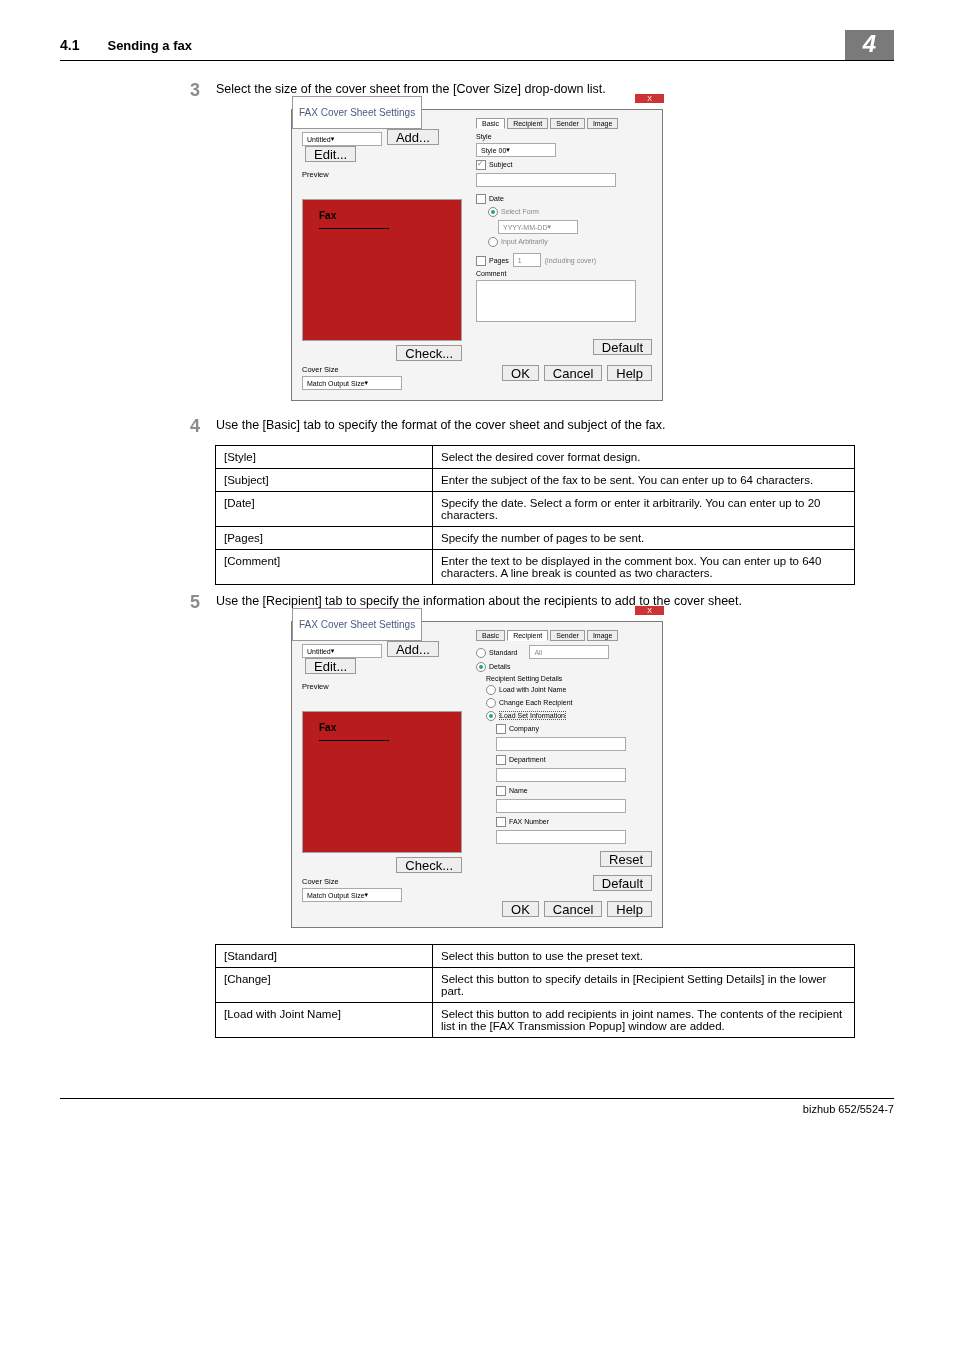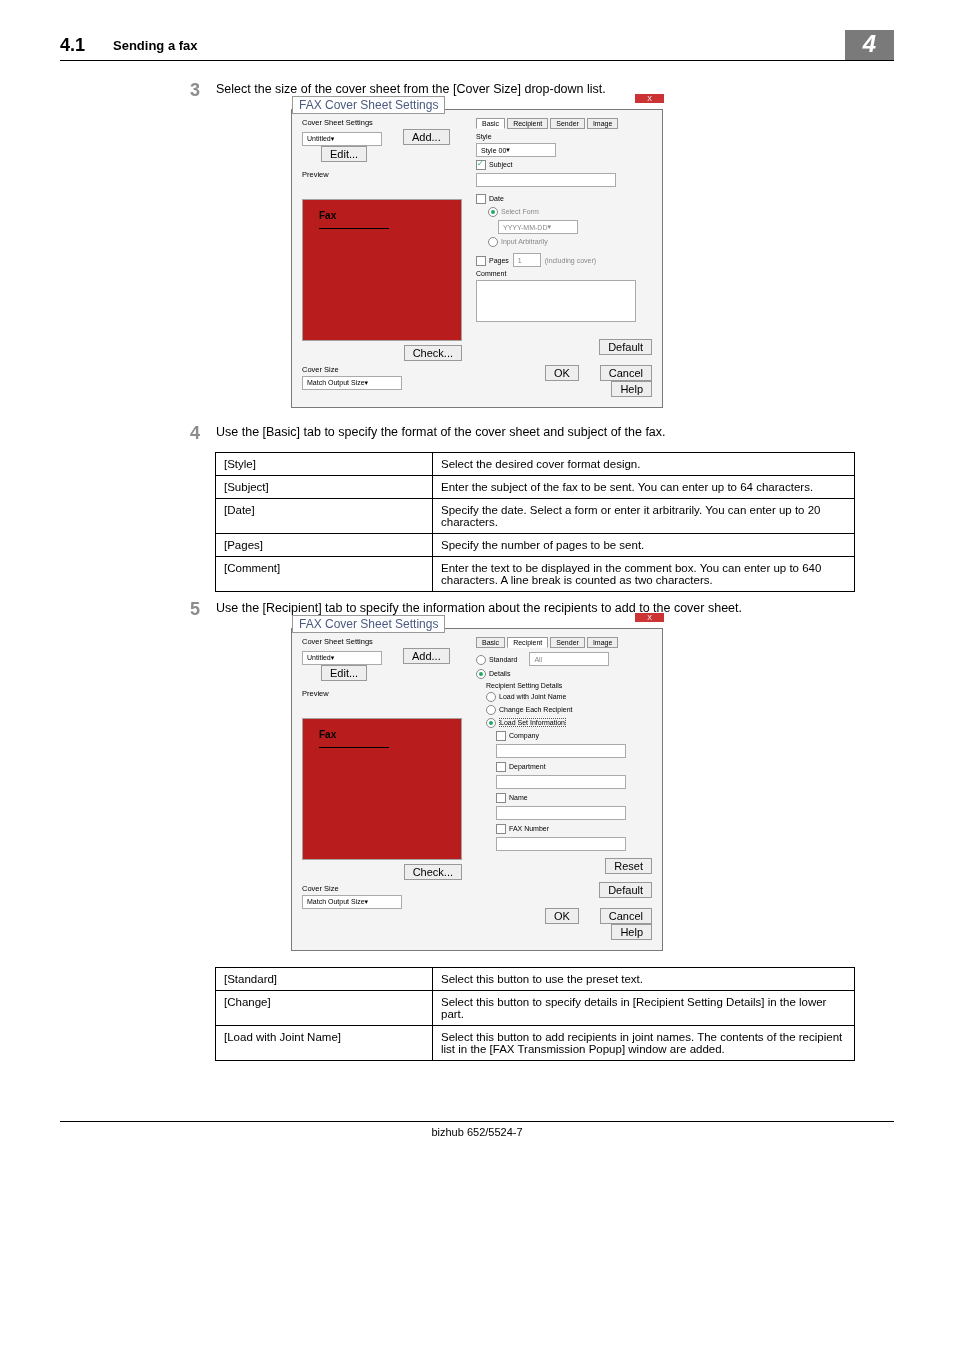--- a/index.html
+++ b/index.html
@@ -1,48 +1,48 @@
 <!DOCTYPE html>
 <html><head>
 <meta charset="utf-8">
 <style>
   body{margin:0;background:#fff;font-family:Arial,Helvetica,sans-serif;color:#000;width:954px}
   .page{padding:30px 60px 20px 60px}
   .header{display:flex;align-items:center;border-bottom:1px solid #000;margin-bottom:20px}
-  .header .sec{font-weight:bold;font-size:18px}
+  .header .sec{font-weight:bold;font-size:14px}
   .header .title{font-weight:bold;font-size:13px;margin-left:28px}
   .chapter-badge{margin-left:auto;background:#7a7a7a;color:#fff;font-size:24px;font-style:italic;font-weight:bold;padding:0 18px 2px 18px}
   .step{display:flex;align-items:flex-start;margin:8px 0 10px 130px}
   .step .num{font-size:18px;font-weight:bold;color:#8c8c8c;width:26px;flex-shrink:0;line-height:1}
   .step .txt{font-size:12.5px;line-height:1.4}
   .dlg{border:1px solid #7a7a7a;margin:6px auto 16px auto;width:350px;font-size:7px;background:#f4f4f4;padding:8px 10px 10px 10px;position:relative}
-  .dlg-title{position:absolute;left:0;top:-14px;background:#fff;border:1px solid #999;padding:1px 6px;font-size:12px;color:#4a5a80}
+  .dlg-title{position:absolute;left:0;top:-14px;background:#fff;border:1px solid #999;padding:10px 6px;font-size:10px;color:#4a5a80}
   .dlg-close{position:absolute;right:-2px;top:-16px;background:#c33;color:#fff;font-size:7px;padding:1px 12px}
   .dlg-row{display:flex;gap:14px}
   .dlg-left{width:160px}
   .dlg-right{flex:1}
   .group-label{font-size:7.5px;margin-bottom:2px}
   .mini-select,.mini-input,.mini-text{border:1px solid #aaa;background:#fff;height:12px;font-size:7px;display:inline-flex;align-items:center;padding:0 4px}
   .mini-select{min-width:70px}
-  .mini-btn{border:1px solid #999;background:#eee;height:14px;font-size:11px;display:inline-flex;align-items:center;padding:0 8px;margin-left:19px}
+  .mini-btn{border:1px solid #999;background:#eee;height:14px;font-size:13px;display:inline-flex;align-items:center;padding:0 8px;margin-left:3px}
   .preview{border:1px solid #a3a3a3;background:#b91c1c;height:140px;margin-top:20px;position:relative}
   .preview .fax{position:absolute;left:16px;top:10px;font-size:10px;font-weight:bold}
   .preview .line{position:absolute;left:16px;top:28px;width:70px;border-top:1px solid #000}
   .tabs{display:flex;gap:2px;margin-bottom:4px}
   .tab{border:1px solid #999;background:#eee;padding:1px 5px;font-size:7px}
   .tab.active{background:#fff;border-bottom-color:#fff}
   .chk{display:inline-block;width:8px;height:8px;border:1px solid #888;background:#fff;vertical-align:middle;margin-right:3px;position:relative}
   .chk.on::after{content:"✓";position:absolute;left:0;top:-2px;font-size:8px;color:#2a6}
   .radio{display:inline-block;width:8px;height:8px;border:1px solid #888;border-radius:50%;background:#fff;vertical-align:middle;margin-right:3px;position:relative}
   .radio.on::after{content:"";position:absolute;left:2px;top:2px;width:4px;height:4px;border-radius:50%;background:#2a6}
   .field{margin:3px 0}
   table.info{border-collapse:collapse;width:640px;margin:6px 0 6px 155px}
   table.info td{border:1px solid #000;font-size:11.5px;padding:5px 8px;vertical-align:top}
   table.info td:first-child{width:200px}
-  .footer{display:flex;justify-content:center;border-top:1px solid #000;font-size:11px;padding-top:4px;margin-top:60px}
+  .footer{display:flex;justify-content:flex-end;border-top:1px solid #000;font-size:11px;padding-top:4px;margin-top:60px}
   .dim{color:#888}
 </style>
 </head>
 <body>
 
 <div class="page">
   <div class="header">
     <span class="sec">4.1</span>
     <span class="title">Sending a fax</span>
     <span class="chapter-badge">4</span>

